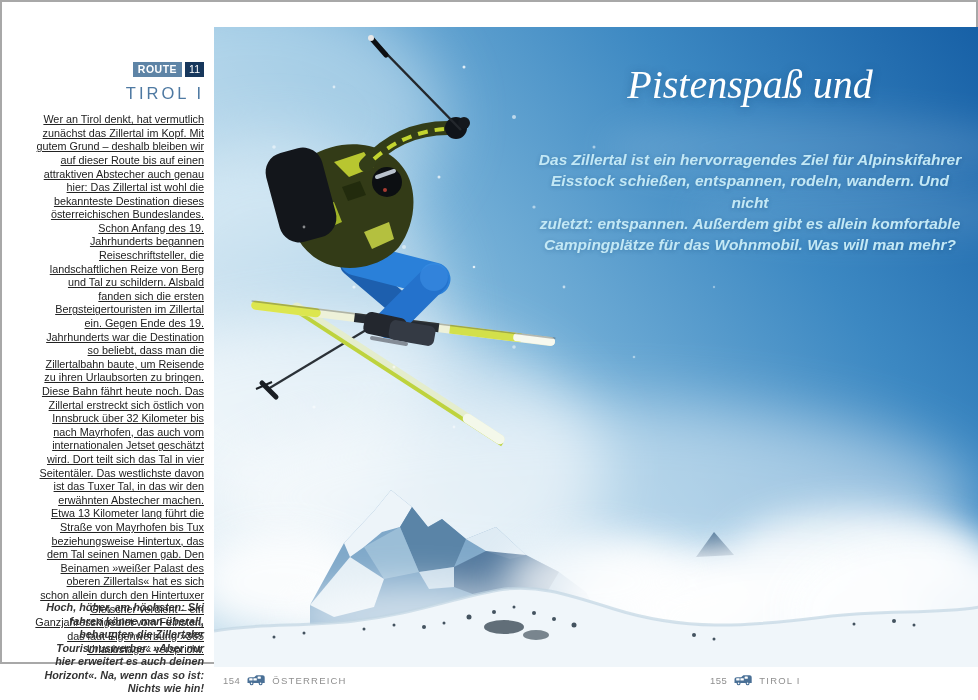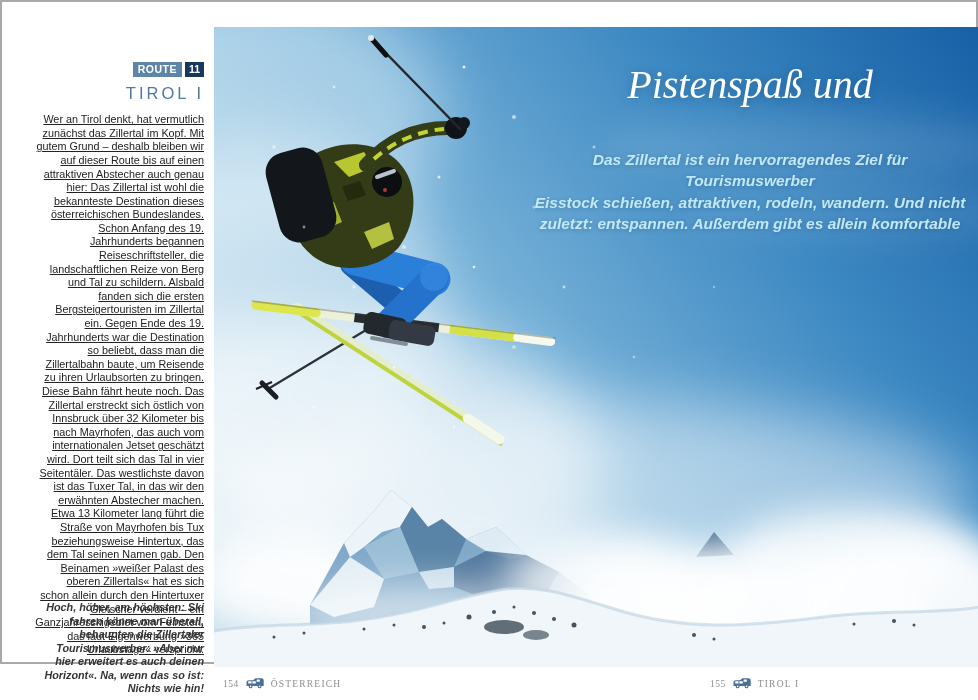--- a/index.html
+++ b/index.html
@@ -19,21 +19,21 @@
   .left-col{
     position:absolute;left:33px;top:60px;width:169px;
     text-align:right;
   }
   .badge-row{display:flex;justify-content:flex-end;gap:3px;align-items:center;}
   .badge-route{
     background:#5e84a6;color:#ffffff;font-weight:bold;font-size:10.5px;
     letter-spacing:.5px;padding:2px 5px 2.5px;line-height:1;
   }
   .badge-num{
-    background:#17375c;color:#ffffff;font-weight:bold;font-size:10.5px;
+    background:#17375c;color:#ffffff;font-weight:normal;font-size:10.5px;
     padding:2px 4px 2.5px;line-height:1;
   }
   .region{
     margin:7px 0 0 0;font-size:16.5px;font-weight:400;color:#4e79a2;
     letter-spacing:3px;line-height:1.1;
   }
   .intro{
     margin:11px 0 0 0;font-size:10.8px;line-height:13.6px;color:#222222;
     hyphens:auto;text-decoration:underline;-webkit-hyphens:auto;
   }
@@ -56,22 +56,22 @@
     margin-top:12px;
   }
   .standfirst{
     position:absolute;left:318px;top:122px;width:436px;text-align:center;
     font-style:italic;font-weight:bold;
     font-size:15.5px;line-height:21.3px;color:#c3e8f5;
     text-shadow:0 1px 4px rgba(20,70,115,.30);
   }
   
   .footer{
-    position:absolute;top:673px;height:14px;display:flex;align-items:flex-end;gap:6px;
-    font-size:9.5px;color:#8f8f8f;letter-spacing:1.2px;font-family:Liberation Serif, serif;
+    position:absolute;top:673px;height:14px;display:flex;align-items:flex-start;gap:6px;
+    font-size:9.5px;color:#8f8f8f;letter-spacing:1.2px;
   }
   .footer .pagenum{letter-spacing:.5px;}
   .footer-left{left:221px;}
   .footer-right{left:708px;}
   .van{display:inline-flex;align-items:center;}
 </style>
 </head>
 <body>
 
 <div class="page">
@@ -257,23 +257,24 @@
         <circle cx="500" cy="260" r="1.2" opacity=".4"></circle>
           <circle cx="560" cy="200" r="1.3" opacity=".35"></circle>
       </g>
     </svg>
 
     <div class="headline">
       <div>Pistenspaß und</div>
     </div>
 
     <div class="standfirst">
-      <div>Das Zillertal ist ein hervorragendes Ziel für Tourismuswerber</div>
-      <div>Eisstock schießen, attraktiven, rodeln, wandern. Und nicht</div>
+      <div>Das Zillertal ist ein hervorragendes Ziel für Alpinskifahrer</div>
+      <div>Eisstock schießen, entspannen, rodeln, wandern. Und nicht</div>
       <div>zuletzt: entspannen. Außerdem gibt es allein komfortable</div>
+      <div>Campingplätze für das Wohnmobil. Was will man mehr?</div>
     </div>
   </figure>
 
   <div class="footer footer-left">
     <span class="pagenum">154</span>
     <span class="van">
       <svg width="20" height="11" viewBox="0 0 20 11">
         <path d="M1.5,8 L1.5,4.5 C1.5,3 2.5,2.2 4,2.2 L8.2,2.2 L9.8,0.8 C10.2,0.4 10.7,0.3 11.2,0.3 L16.5,0.3 C17.8,0.3 18.7,1.2 18.7,2.5 L18.7,8 Z" fill="#4a7096"></path>
         <rect x="3.2" y="3.2" width="3.4" height="2.2" rx=".5" fill="#ffffff"></rect>
         <rect x="7.4" y="3.2" width="3.4" height="2.2" rx=".5" fill="#ffffff"></rect>

